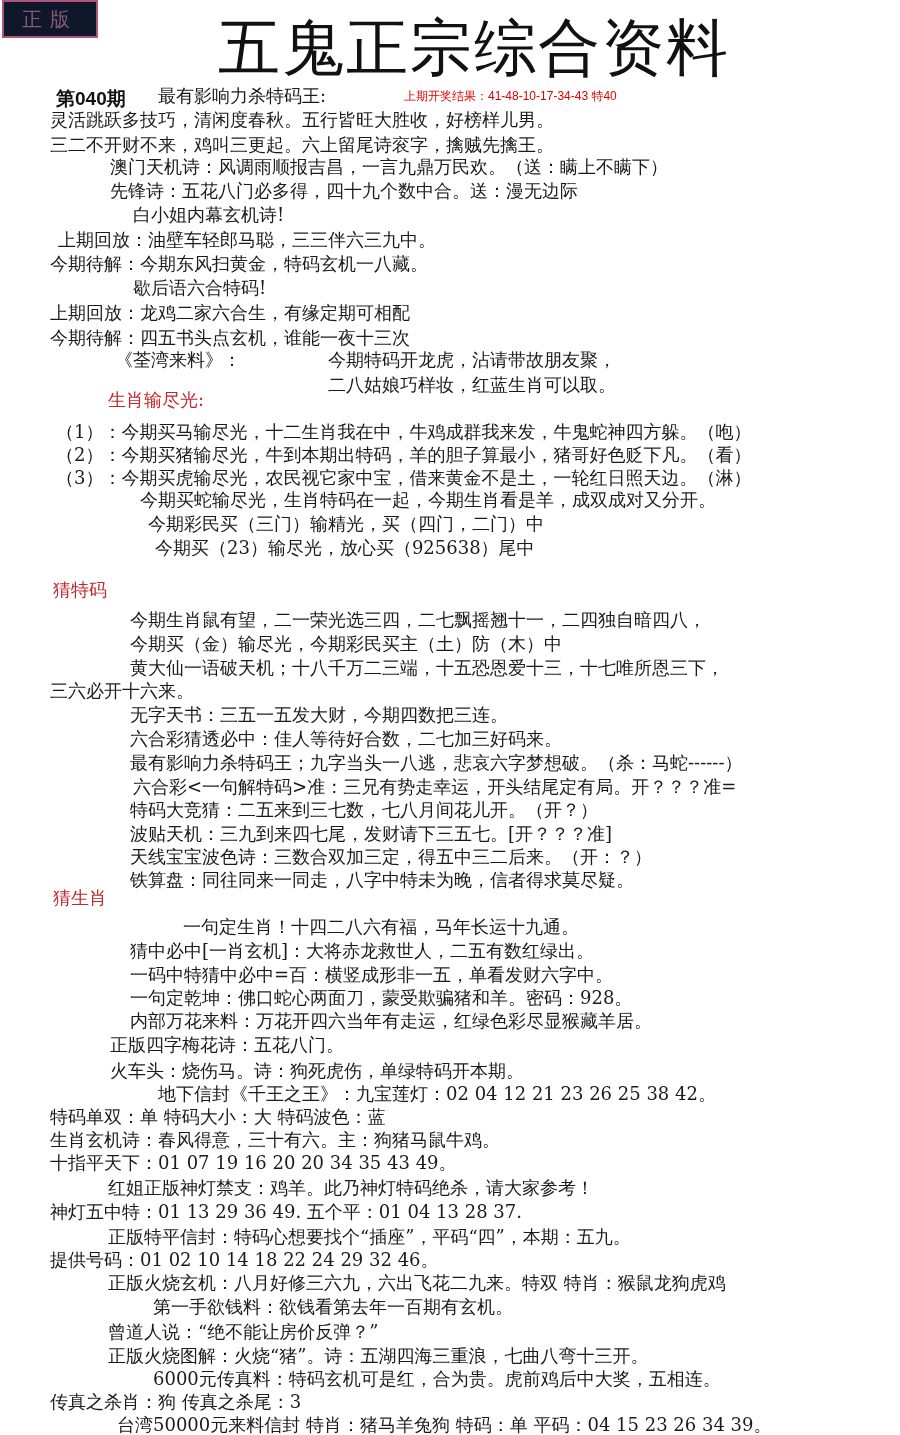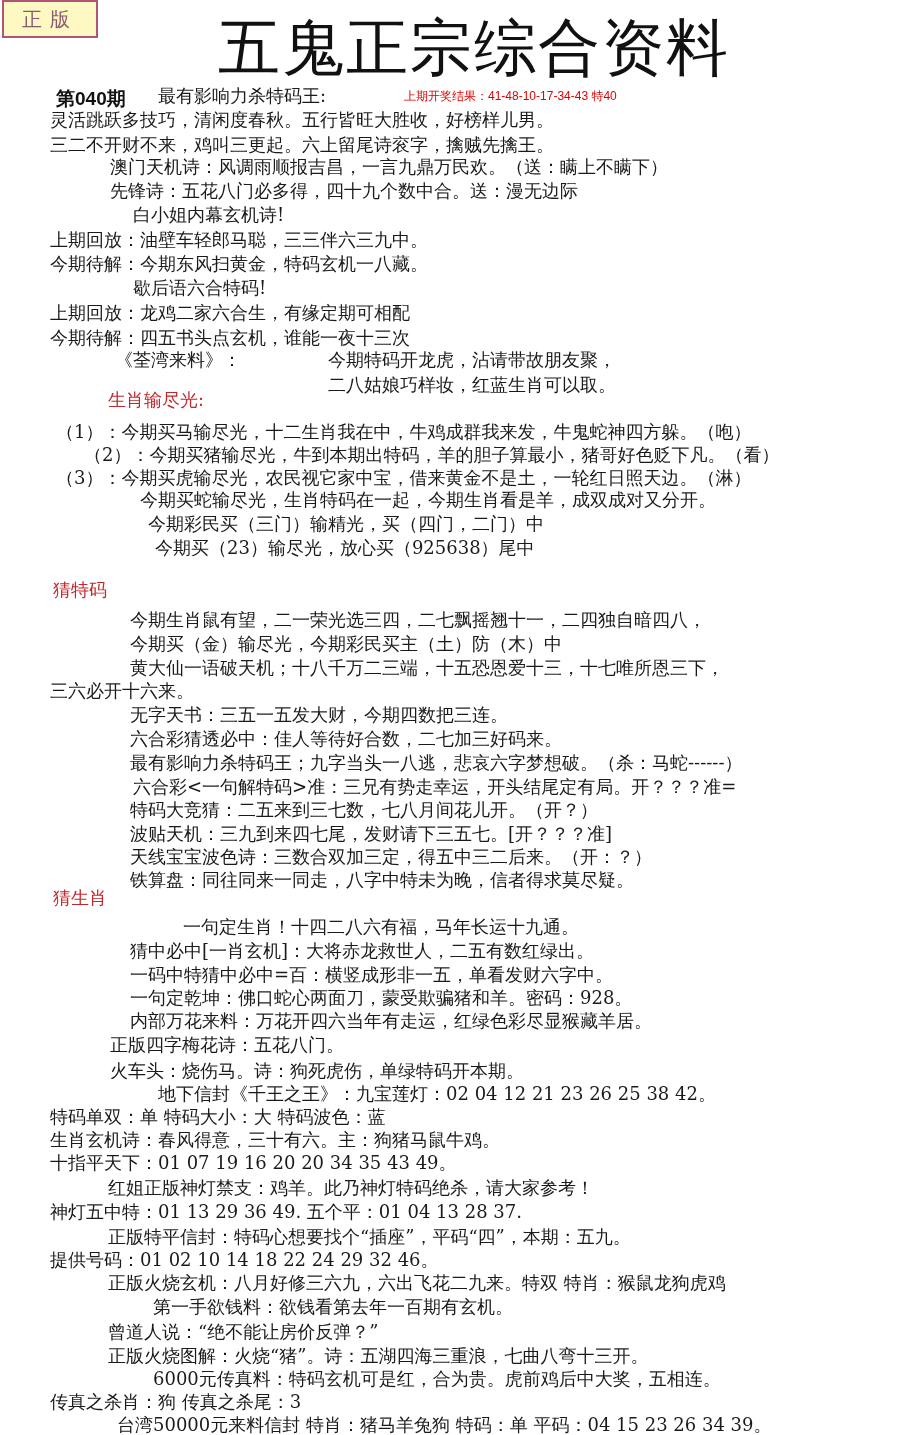--- a/index.html
+++ b/index.html
@@ -1,19 +1,19 @@
 <!DOCTYPE html>
 <html><head>
 <meta charset="utf-8">
 <style>
   html, body { margin:0; padding:0; background:#ffffff; }
   body { width:900px; height:1435px; position:relative; overflow:hidden;
          font-family:"DejaVu Serif","Liberation Serif",serif; color:#111; }
   .badge { position:absolute; left:2px; top:0; width:96px; height:38px;
-           border:2px solid #b0557a; box-sizing:border-box; background:#fef9c3;
+           border:2px solid #b0557a; box-sizing:border-box; background:#0f172a;
            color:#8a5a70; font-size:20px; letter-spacing:8px; text-align:center; line-height:34px; }
   .title { position:absolute; left:218px; top:8px; font-size:62px; letter-spacing:2px; color:#111;
            font-family:"DejaVu Serif","Liberation Serif",serif; line-height:80px; }
   .issue { position:absolute; left:56px; top:86px; font-size:19px; font-weight:bold;
            font-family:"Liberation Sans","DejaVu Sans",sans-serif; }
   .result { position:absolute; left:404px; top:88px; font-size:12px; color:#e00000;
             font-family:"Liberation Sans","DejaVu Sans",sans-serif; }
   .line { position:absolute; font-size:18px; white-space:nowrap; line-height:22px; color:#1a1a1a; }
   .head { position:absolute; font-size:18px; color:#c0282d; line-height:22px; white-space:nowrap; }
 </style>
@@ -25,30 +25,30 @@
 <div class="issue">第040期</div>
 <div class="result">上期开奖结果：41-48-10-17-34-43 特40</div>
 
 <div id="content">
     <div class="line" style="left: 158px; top: 85px;">最有影响力杀特码王:</div>
     <div class="line" style="left: 50px; top: 109px;">灵活跳跃多技巧，清闲度春秋。五行皆旺大胜收，好榜样儿男。</div>
     <div class="line" style="left: 50px; top: 134px;">三二不开财不来，鸡叫三更起。六上留尾诗衮字，擒贼先擒王。</div>
     <div class="line" style="left: 110px; top: 156px;">澳门天机诗：风调雨顺报吉昌，一言九鼎万民欢。（送：瞒上不瞒下）</div>
     <div class="line" style="left: 110px; top: 180px;">先锋诗：五花八门必多得，四十九个数中合。送：漫无边际</div>
     <div class="line" style="left: 133px; top: 204px;">白小姐内幕玄机诗!</div>
-    <div class="line" style="left: 50px; top: 229px; text-align: right;">上期回放：油壁车轻郎马聪，三三伴六三九中。</div>
+    <div class="line" style="left: 58px; top: 229px; text-align: right;">上期回放：油壁车轻郎马聪，三三伴六三九中。</div>
     <div class="line" style="left: 50px; top: 253px;">今期待解：今期东风扫黄金，特码玄机一八藏。</div>
     <div class="line" style="left: 133px; top: 277px;">歇后语六合特码!</div>
     <div class="line" style="left: 50px; top: 302px;">上期回放：龙鸡二家六合生，有缘定期可相配</div>
     <div class="line" style="left: 50px; top: 327px;">今期待解：四五书头点玄机，谁能一夜十三次</div>
     <div class="line" style="left: 115px; top: 349px;">《荃湾来料》：</div>
     <div class="line" style="left: 328px; top: 349px;">今期特码开龙虎，沾请带故朋友聚，</div>
     <div class="line" style="left: 328px; top: 374px;">二八姑娘巧样妆，红蓝生肖可以取。</div>
     <div class="line" style="left: 56px; top: 421px;">（1）：今期买马输尽光，十二生肖我在中，牛鸡成群我来发，牛鬼蛇神四方躲。（咆）</div>
-    <div class="line" style="left: 56px; top: 444px; margin-left: 28px;">（2）：今期买猪输尽光，牛到本期出特码，羊的胆子算最小，猪哥好色贬下凡。（看）</div>
+    <div class="line" style="left: 56px; top: 444px;">（2）：今期买猪输尽光，牛到本期出特码，羊的胆子算最小，猪哥好色贬下凡。（看）</div>
     <div class="line" style="left: 56px; top: 467px;">（3）：今期买虎输尽光，农民视它家中宝，借来黄金不是土，一轮红日照天边。（淋）</div>
     <div class="line" style="left: 140px; top: 489px;">今期买蛇输尽光，生肖特码在一起，今期生肖看是羊，成双成对又分开。</div>
     <div class="line" style="left: 148px; top: 513px;">今期彩民买（三门）输精光，买（四门，二门）中</div>
     <div class="line" style="left: 155px; top: 537px;">今期买（23）输尽光，放心买（925638）尾中</div>
     <div class="line" style="left: 130px; top: 609px;">今期生肖鼠有望，二一荣光选三四，二七飘摇翘十一，二四独自暗四八，</div>
     <div class="line" style="left: 130px; top: 633px;">今期买（金）输尽光，今期彩民买主（土）防（木）中</div>
     <div class="line" style="left: 130px; top: 657px;">黄大仙一语破天机；十八千万二三端，十五恐恩爱十三，十七唯所恩三下，</div>
     <div class="line" style="left: 50px; top: 680px;">三六必开十六来。</div>
     <div class="line" style="left: 130px; top: 704px;">无字天书：三五一五发大财，今期四数把三连。</div>
     <div class="line" style="left: 130px; top: 728px;">六合彩猜透必中：佳人等待好合数，二七加三好码来。</div>

